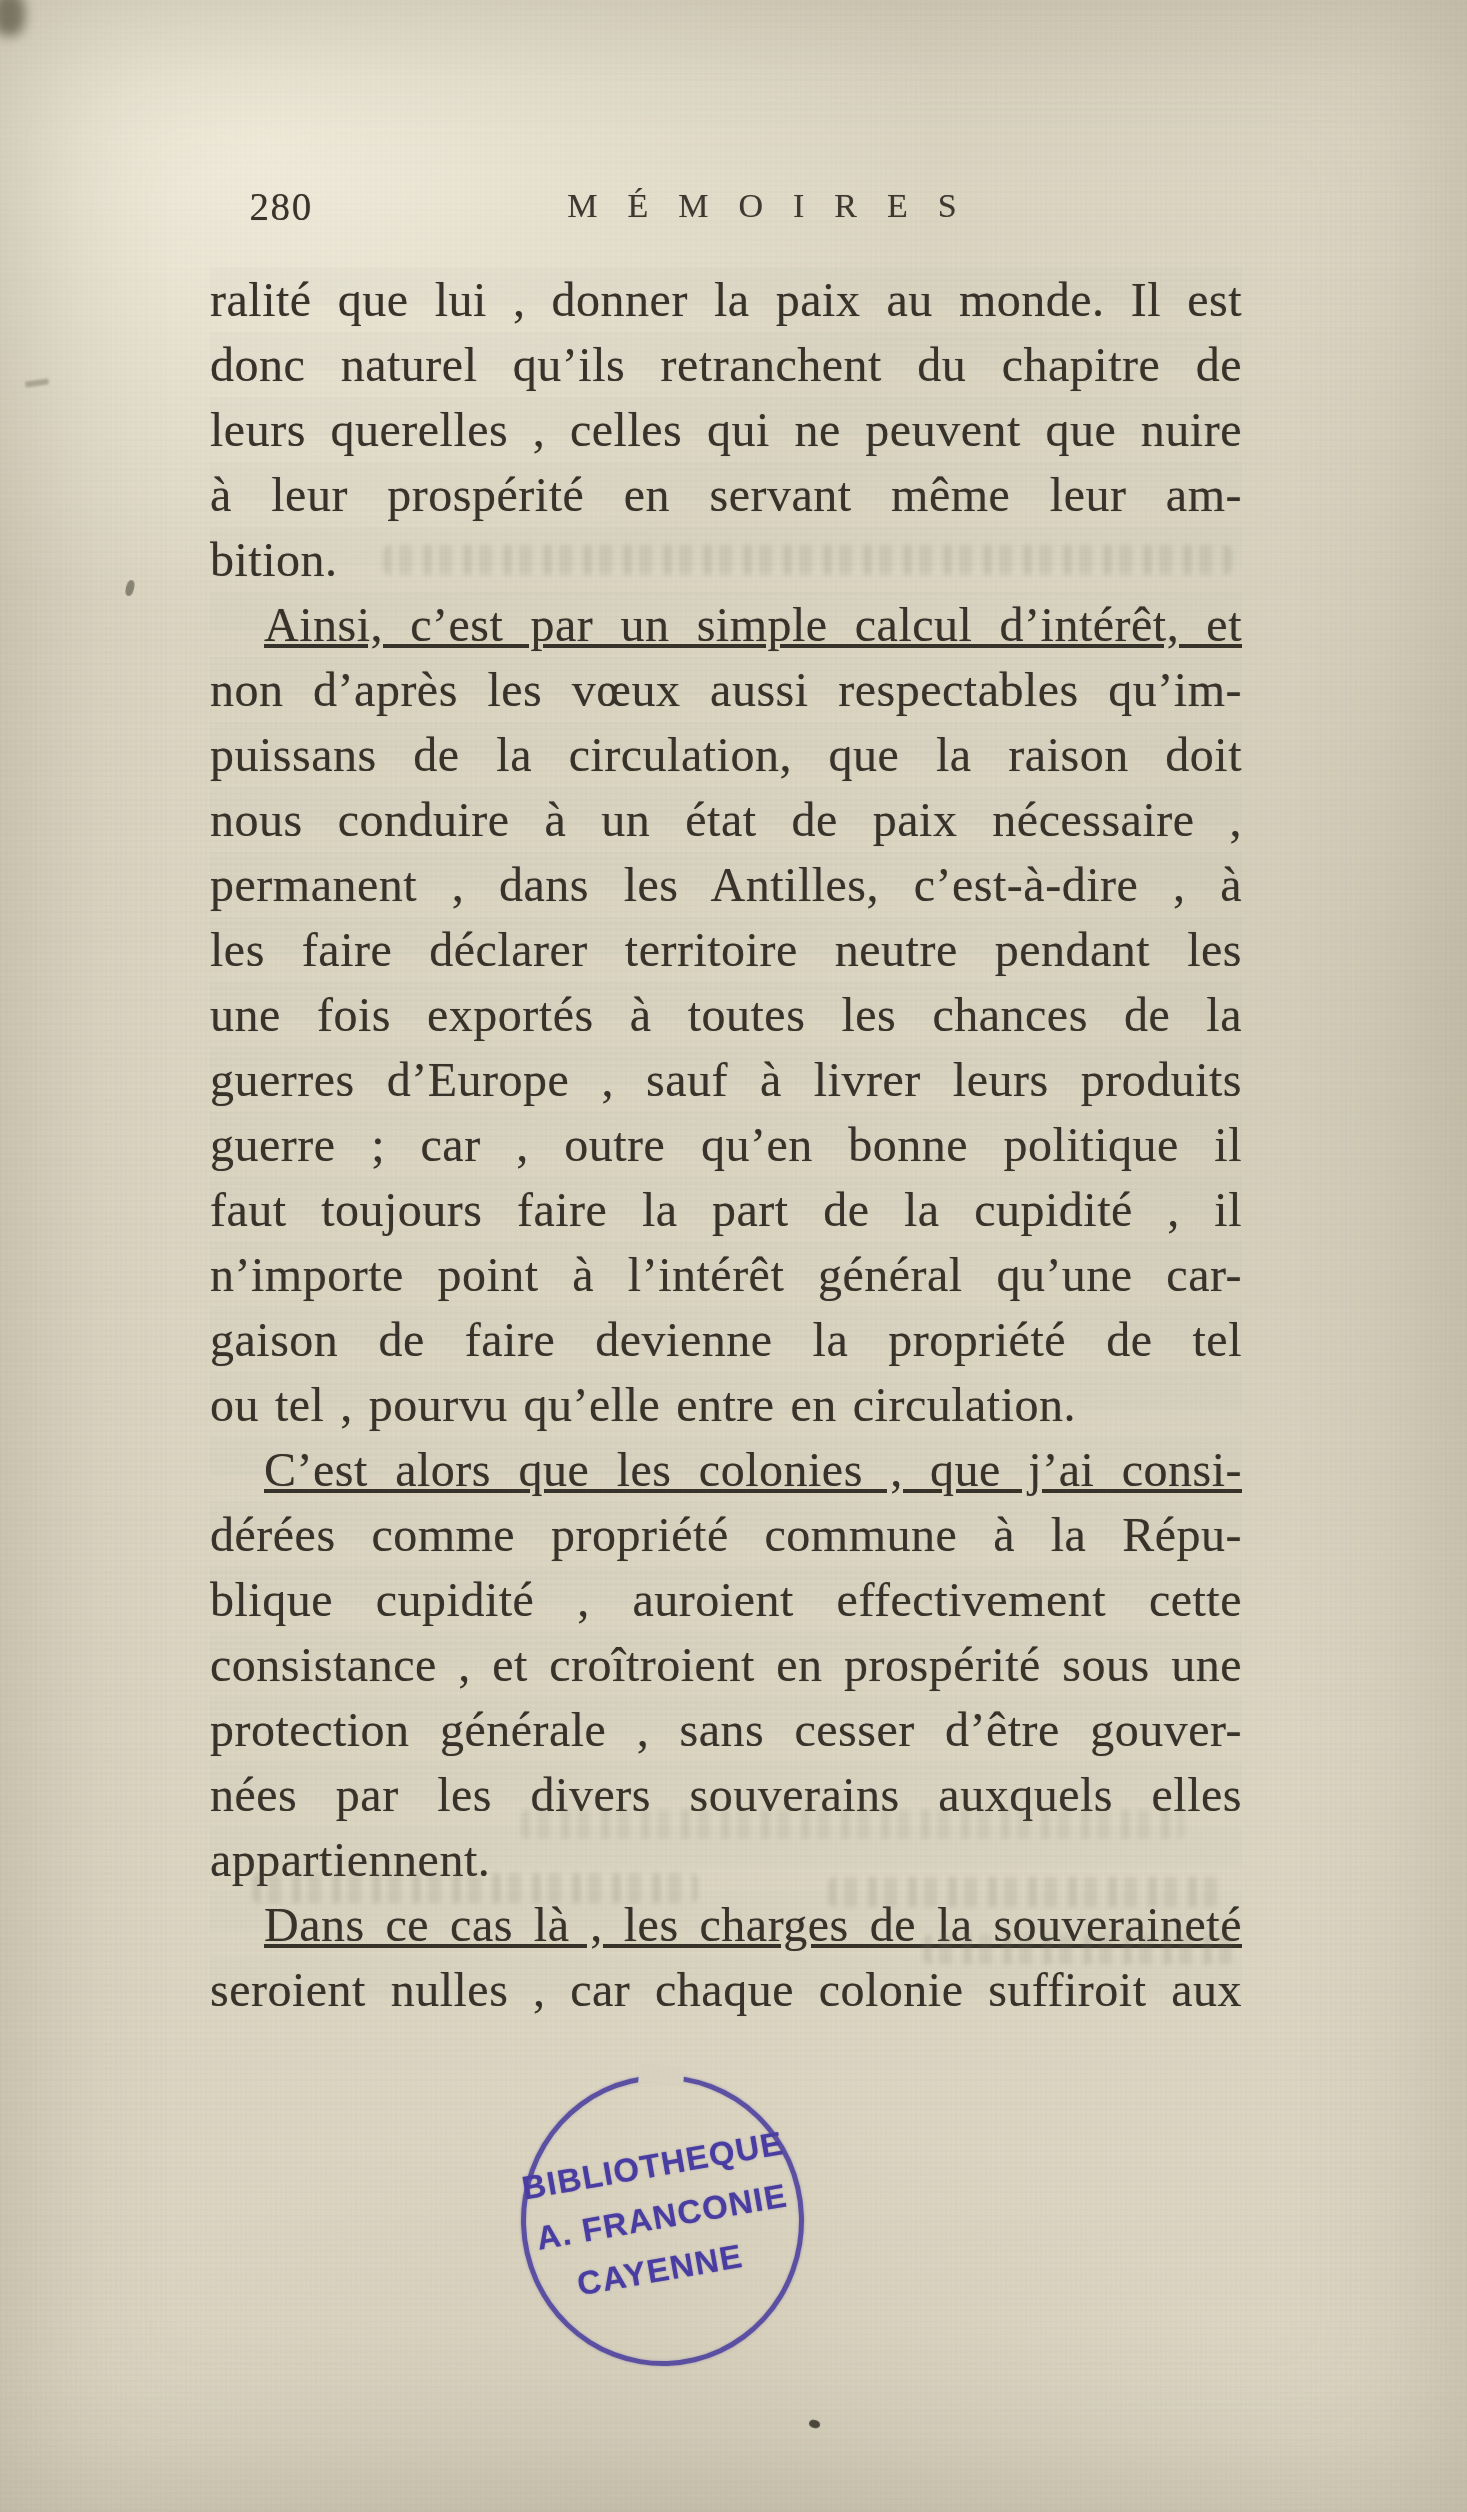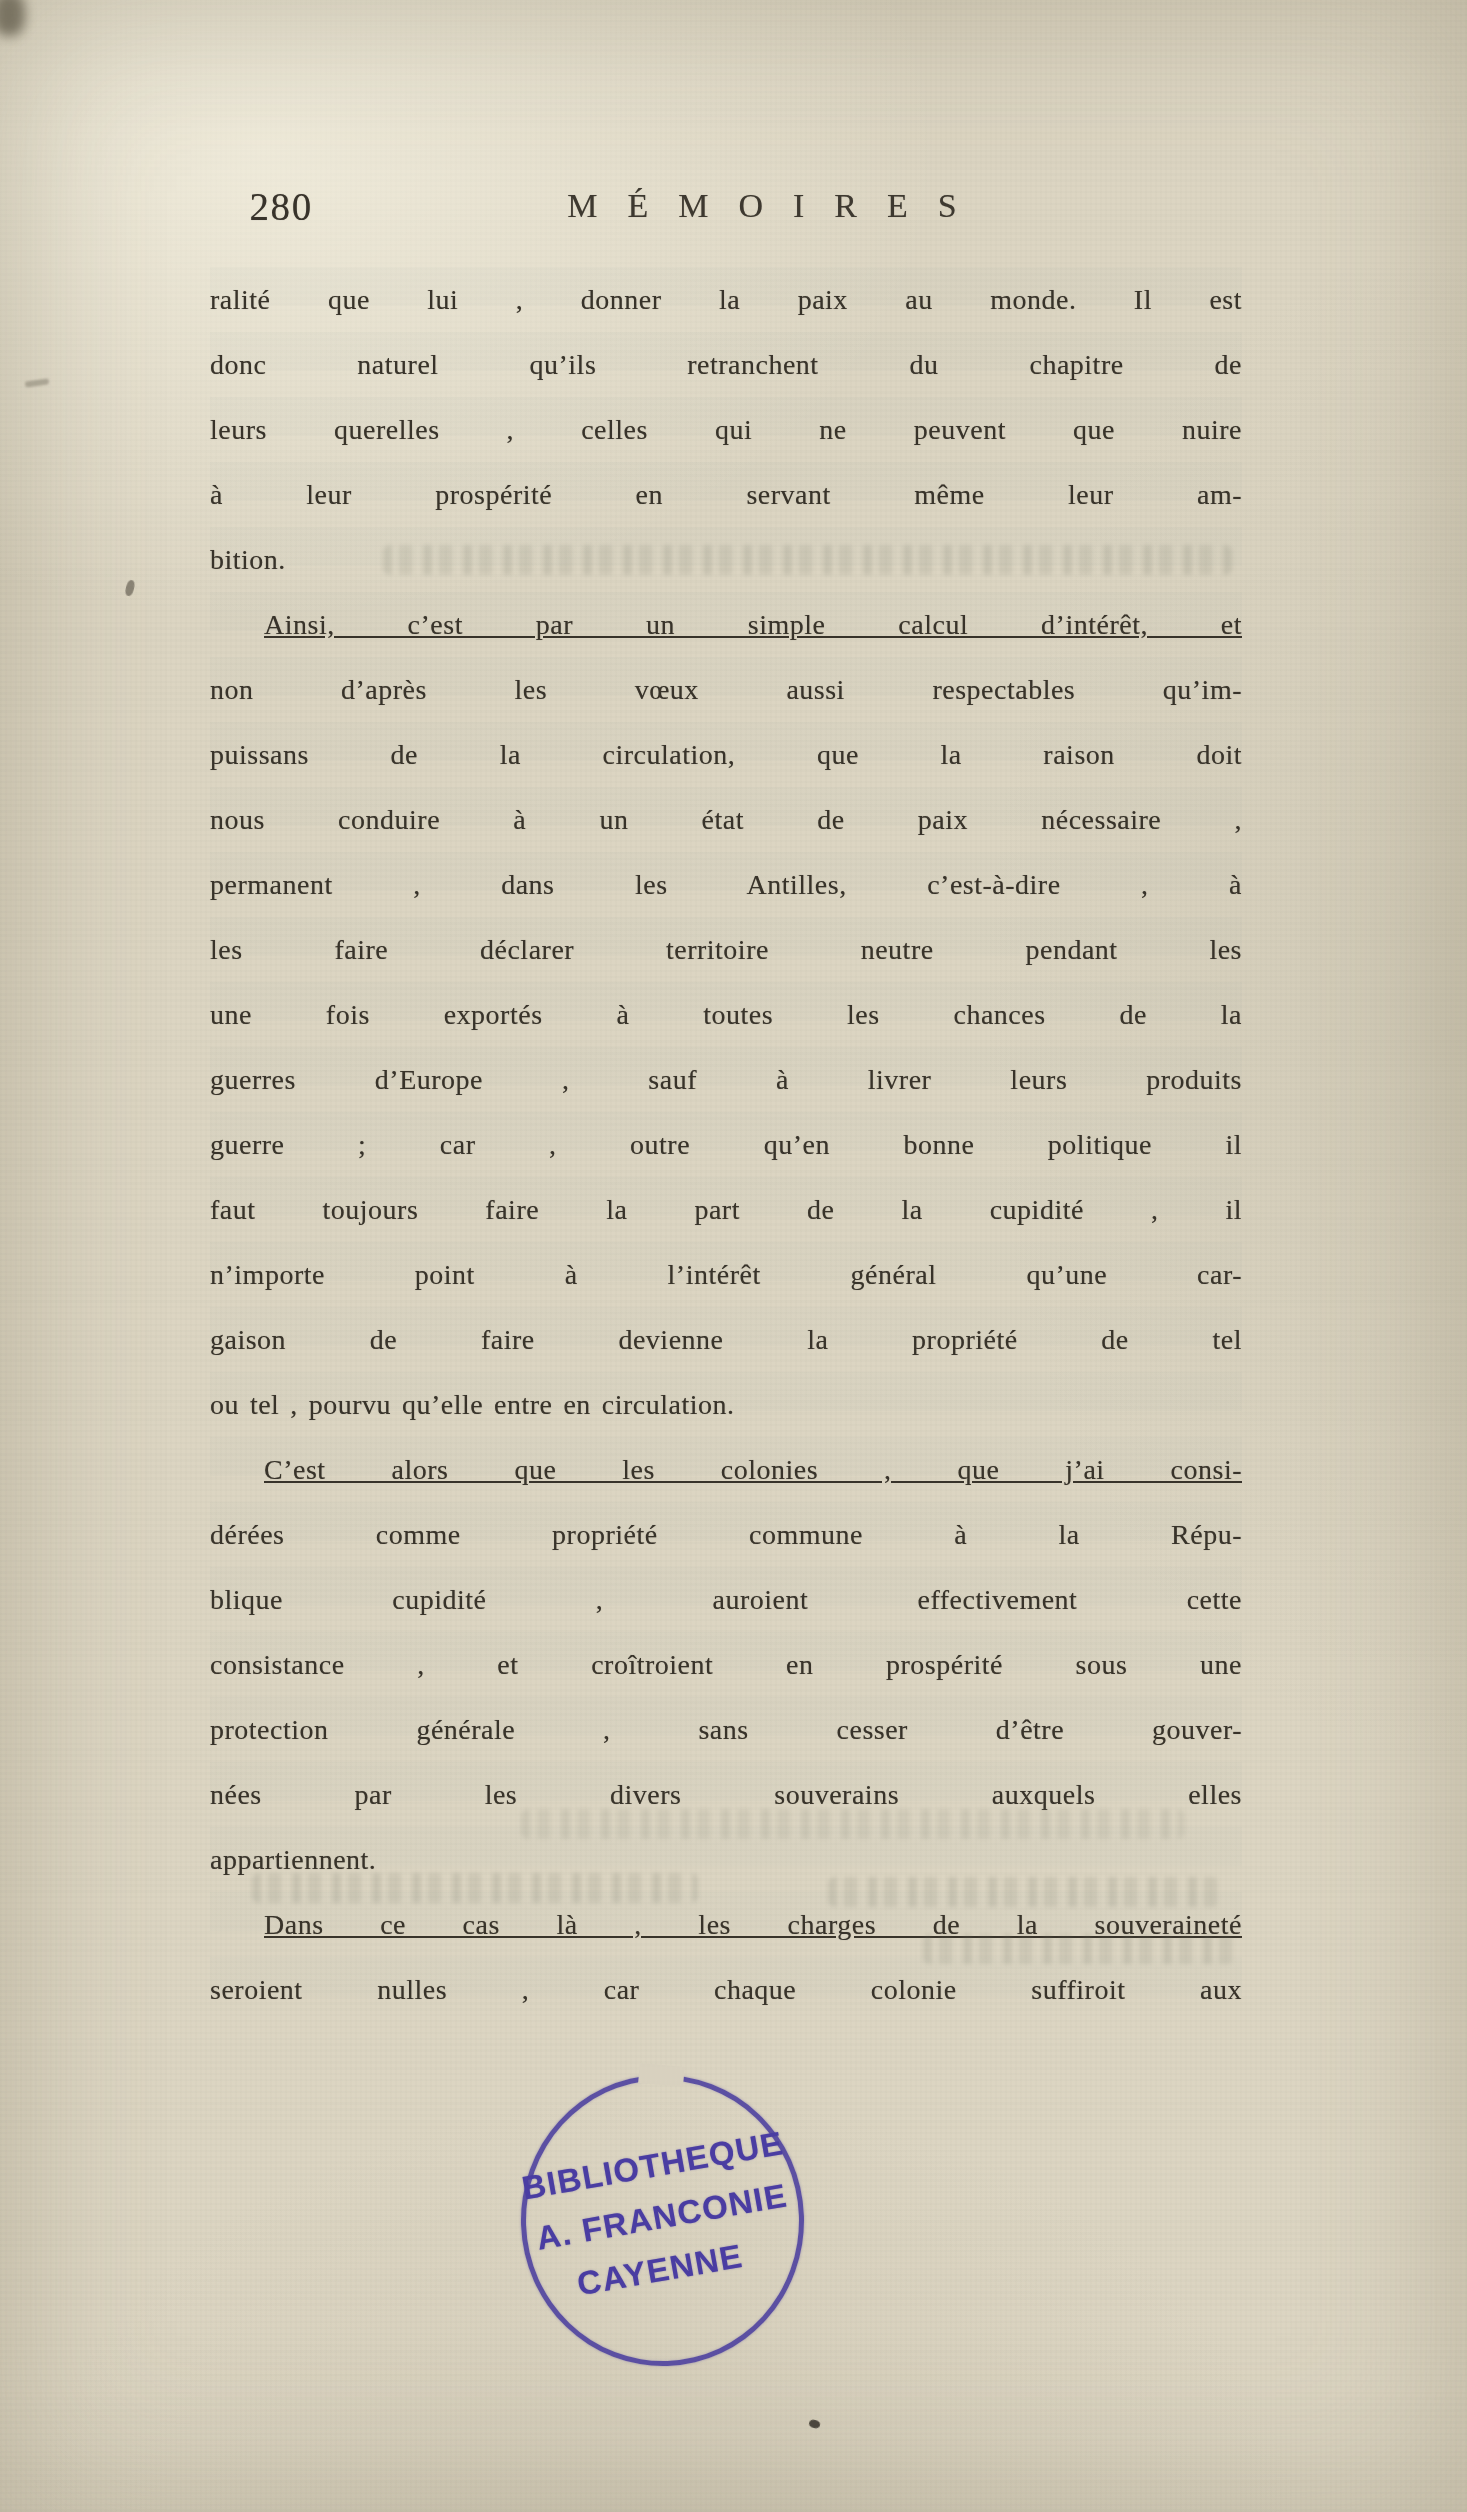--- a/index.html
+++ b/index.html
@@ -31,21 +31,21 @@
     text-shadow:0 0 0.8px rgba(62,57,48,.4);
   }
   
   .main{
     position:absolute;left:210px;top:267px;width:1032px;
     background:repeating-linear-gradient(180deg,
       rgba(152,168,162,0.05) 0 39px, rgba(152,168,162,0) 39px 65px);
   }
   .line{
     height:65px;line-height:65px;white-space:nowrap;
-    font-size:28px;color:#38332a;letter-spacing:0.5px;word-spacing:3.4px;
+    font-size:48px;color:#38332a;letter-spacing:0.5px;word-spacing:3.4px;
     text-align:justify;text-align-last:justify;
     text-shadow:0 0 0.8px rgba(56,51,42,.45);
   }
   .line.noj{text-align-last:left;}
   .line.indent{text-indent:54px;text-decoration:underline;}
   
   .stamp{
     position:absolute;left:521px;top:2075px;width:283px;height:291px;
     transform:rotate(-2deg);
   }

